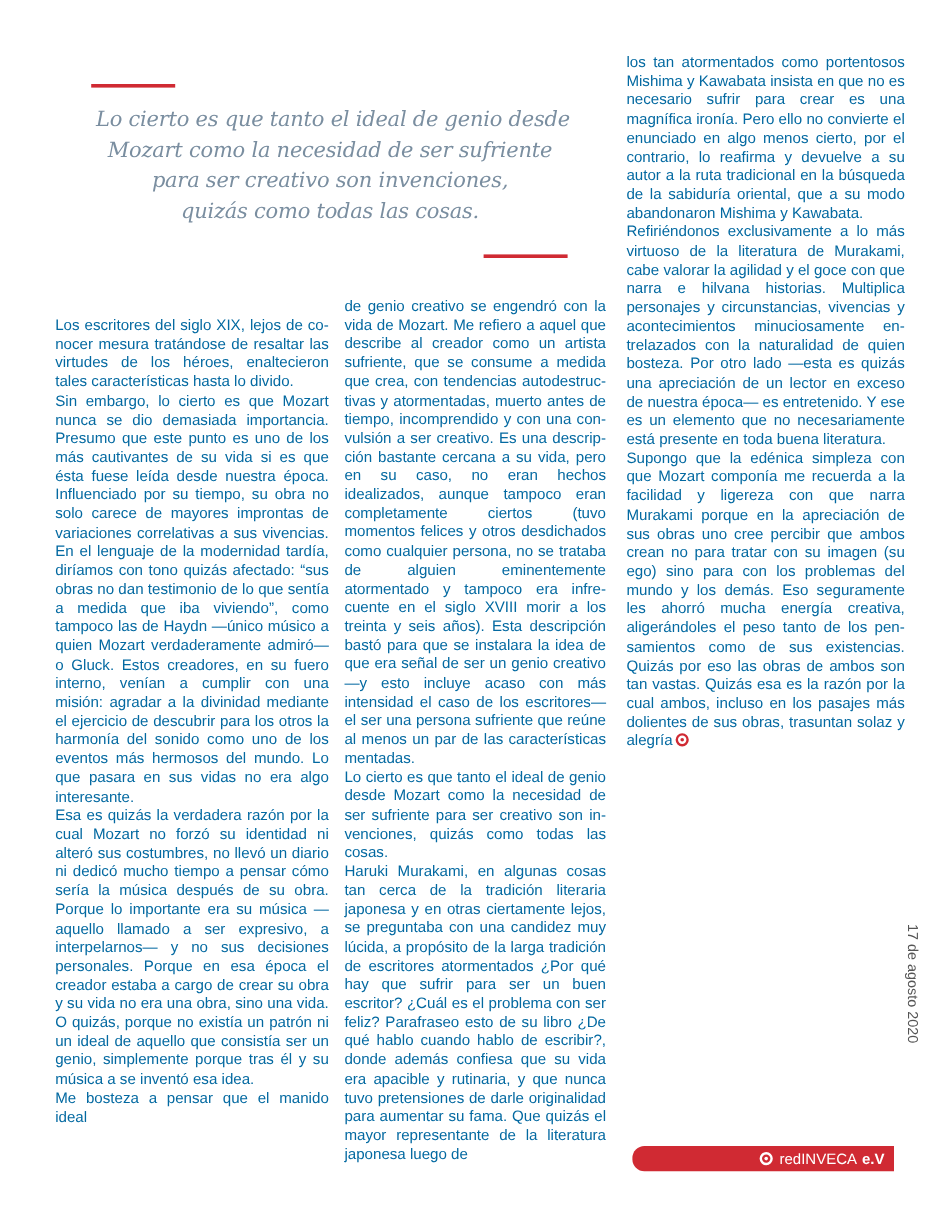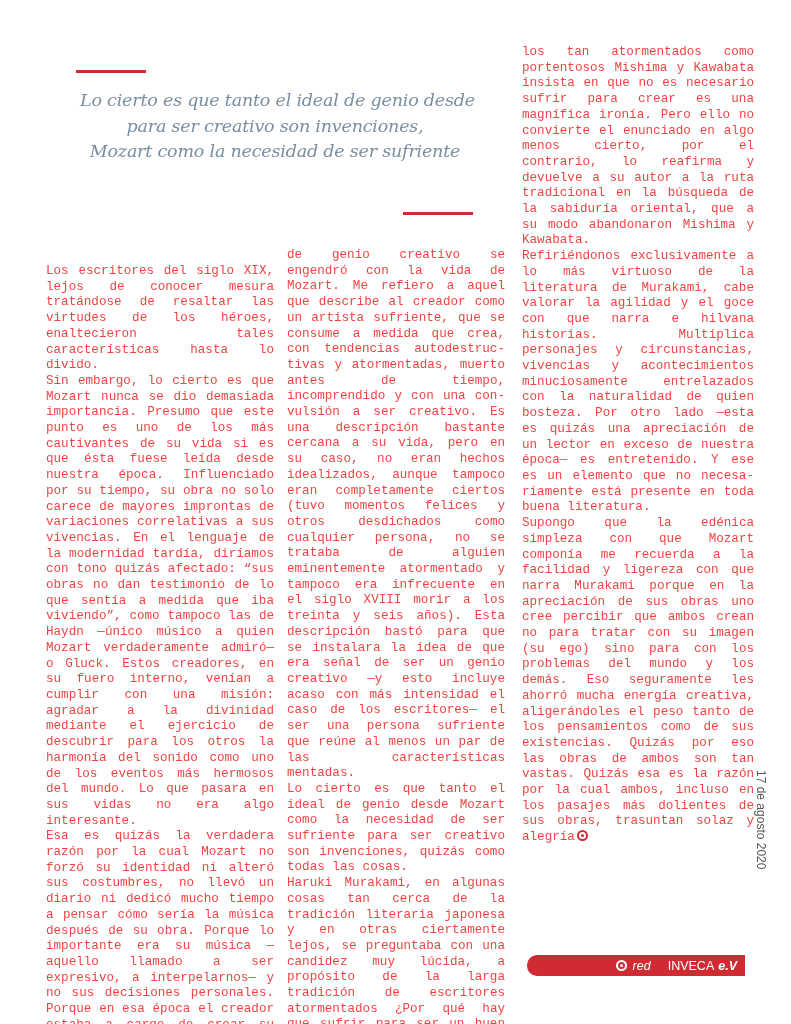--- a/index.html
+++ b/index.html
@@ -11,22 +11,22 @@
   .quote-bar.bottom { left: 403px; top: 212px; width: 70px; }
 
   .pull-quote {
     position: absolute; left: 80px; top: 88px; width: 390px;
     text-align: center; font-family: "DejaVu Serif", serif; font-style: italic;
     color: #7a8ea0; font-size: 17.5px; line-height: 25.5px; letter-spacing: -0.2px;
   }
   .pull-quote span { display: block; white-space: nowrap; }
 
   .col {
-    position: absolute; font-family: Liberation Mono, monospace;
-    font-size: 12.6px; line-height: 15.7px; color: #ef4444; text-align: justify;
+    position: absolute; font-family: Liberation Sans, sans-serif;
+    font-size: 12.6px; line-height: 15.7px; color: #0369a1; text-align: justify;
     hyphens: manual;
   }
   .col p { margin: 0; }
   .col-1 { left: 46px; top: 264px; width: 228px; }
   .col-2 { left: 287px; top: 248px; width: 218px; }
   .col-3 { left: 522px; top: 45px; width: 232px; }
 
   .end-mark {
     display: inline-block; width: 11px; height: 11px; border-radius: 50%;
     border: 2px solid #d02a33; box-sizing: border-box; vertical-align: -1px;
@@ -49,34 +49,35 @@
     display: flex; align-items: center; justify-content: flex-end; padding-right: 8px;
     box-sizing: border-box; color: #fff; font-family: "Liberation Sans", sans-serif; font-size: 12.5px;
   }
   .footer-logo {
     width: 11px; height: 11px; border-radius: 50%; border: 2px solid #fff; box-sizing: border-box;
     position: relative; margin-right: 6px;
   }
   .footer-logo::after {
     content: ""; position: absolute; left: 2px; top: 2px; width: 3px; height: 3px; border-radius: 50%; background: #fff;
   }
-  .footer-red { font-style: italic; margin-right: 17px; }
+  .footer-red { margin-right: 0; }
   .footer-bold { font-weight: normal; }
-  .footer-ev { font-weight: bold; margin-left: 4px; font-style: italic; }
+  .footer-ev { font-weight: bold; margin-left: 4px; }
 </style>
 </head>
 <body>
 
 <div class="page">
 
   <div class="quote-bar top"></div>
   <div class="pull-quote">
     <span>Lo cierto es que tanto el ideal de genio desde</span>
+    <span>Mozart como la necesidad de ser sufriente</span>
     <span>para ser creativo son invenciones,</span>
-    <span>Mozart como la necesidad de ser sufriente</span>
+    <span>quizás como todas las cosas.</span>
   </div>
   <div class="quote-bar bottom"></div>
 
   <div class="col col-1">
     <p>Los escritores del siglo XIX, lejos de co­nocer mesura tratándose de resaltar las virtudes de los héroes, enaltecieron tales características hasta lo divido.</p>
     <p>Sin embargo, lo cierto es que Mozart nunca se dio demasiada importancia. Presumo que este punto es uno de los más cautivantes de su vida si es que ésta fuese leída desde nuestra época. Influenciado por su tiempo, su obra no solo carece de mayores improntas de variaciones correlativas a sus vivencias. En el lenguaje de la modernidad tardía, diríamos con tono quizás afectado: “sus obras no dan testimonio de lo que sen­tía a medida que iba viviendo”, como tampoco las de Haydn —único músico a quien Mozart verdaderamente ad­miró— o Gluck. Estos creadores, en su fuero interno, venían a cumplir con una misión: agradar a la divinidad mediante el ejercicio de descubrir para los otros la harmonía del sonido como uno de los eventos más hermosos del mundo. Lo que pasara en sus vidas no era algo interesante.</p>
     <p>Esa es quizás la verdadera razón por la cual Mozart no forzó su identidad ni alteró sus costumbres, no llevó un diario ni dedicó mucho tiempo a pen­sar cómo sería la música después de su obra. Porque lo importante era su mú­sica —aquello llamado a ser expresivo, a interpelarnos— y no sus decisiones personales. Porque en esa época el creador estaba a cargo de crear su obra y su vida no era una obra, sino una vida. O quizás, porque no existía un patrón ni un ideal de aquello que consistía ser un genio, simplemente porque tras él y su música a se inventó esa idea.</p>
     <p>Me bosteza a pensar que el manido ideal</p>
   </div>
 

